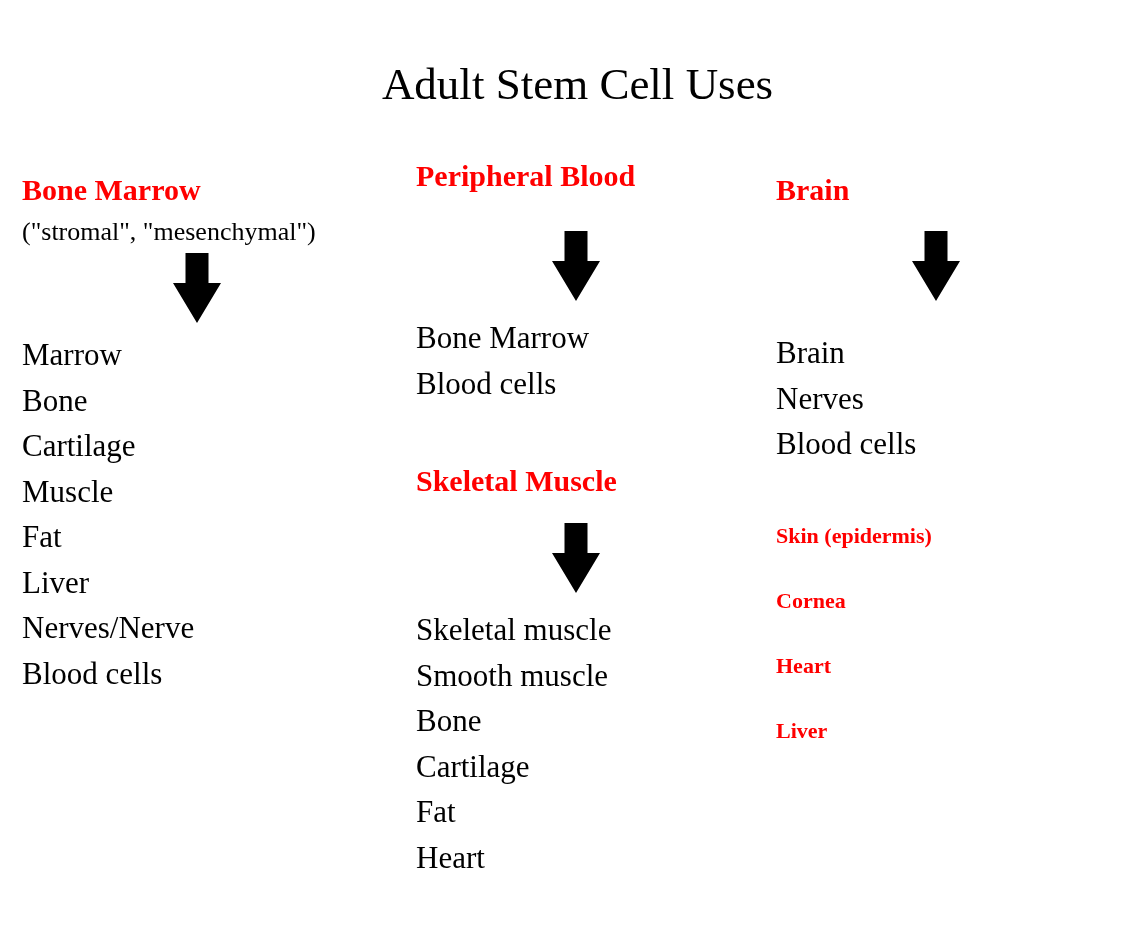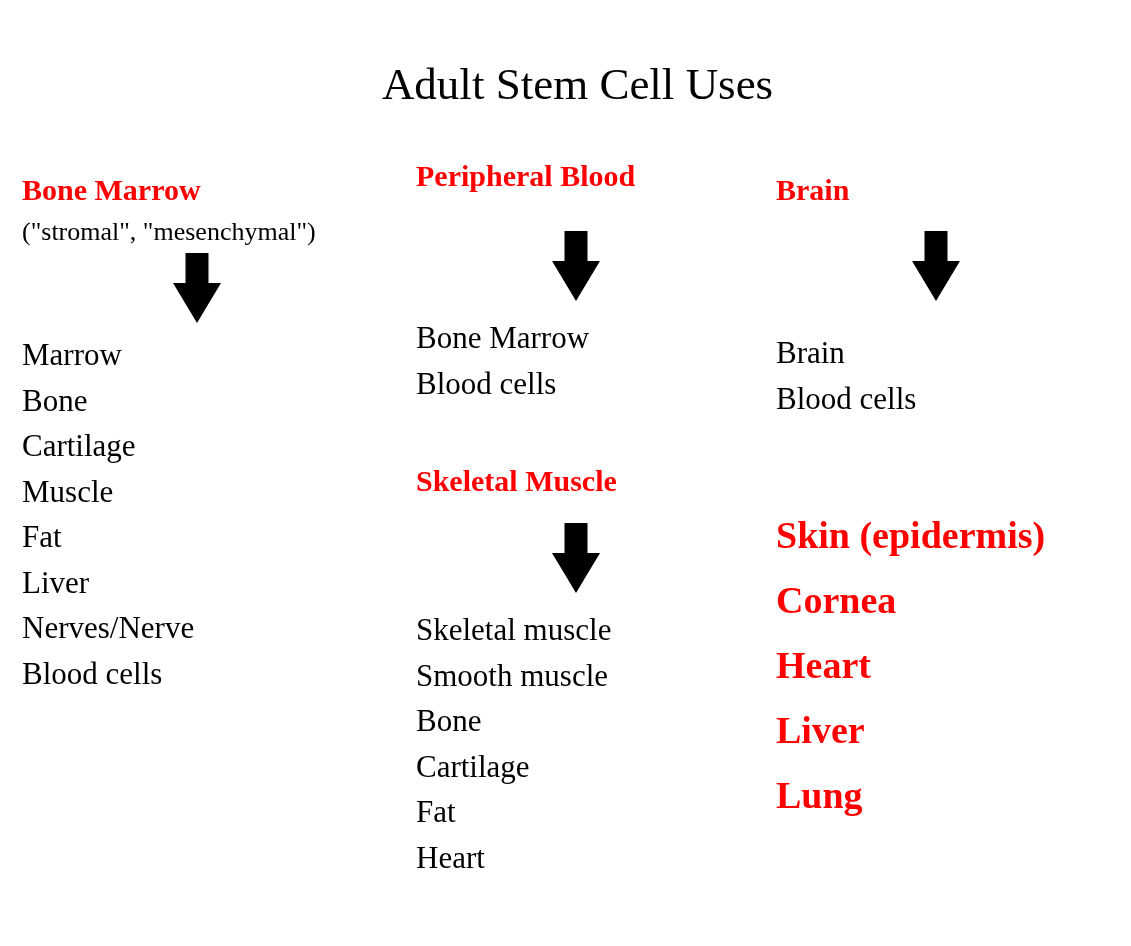--- a/index.html
+++ b/index.html
@@ -66,21 +66,21 @@
     line-height: 45.5px;
     color: #000000;
     white-space: nowrap;
   }
   .red-list {
     list-style: none;
     margin: 0;
     padding: 0;
   }
   .red-list li {
-    font-size: 38px;
+    font-size: 22px;
     line-height: 65px;
     font-weight: bold;
     color: #FF0000;
     white-space: nowrap;
   }
   .arrow-wrap {
     position: absolute;
     width: 100%;
     text-align: center;
     line-height: 0;
@@ -159,25 +159,25 @@
     <div class="block heading" style="top:172px;">Brain</div>
 
     <div class="arrow-wrap" style="top:231px;">
       <svg class="arrow-svg" width="48" height="70" viewBox="0 0 48 70" aria-hidden="true">
         <polygon points="12.5,0 35.5,0 35.5,30 48,30 24,70 0,30 12.5,30" fill="#000000"></polygon>
       </svg>
     </div>
 
     <ul class="item-list block" style="top:330px;">
       <li>Brain</li>
+      <li>Nerves</li>
       <li>Blood cells</li>
     </ul>
 
     <ul class="red-list block" style="top:503px;">
       <li>Skin (epidermis)</li>
       <li>Cornea</li>
       <li>Heart</li>
       <li>Liver</li>
-      <li>Lung</li>
     </ul>
   </div>
 
 </div>
 
 </body></html>

